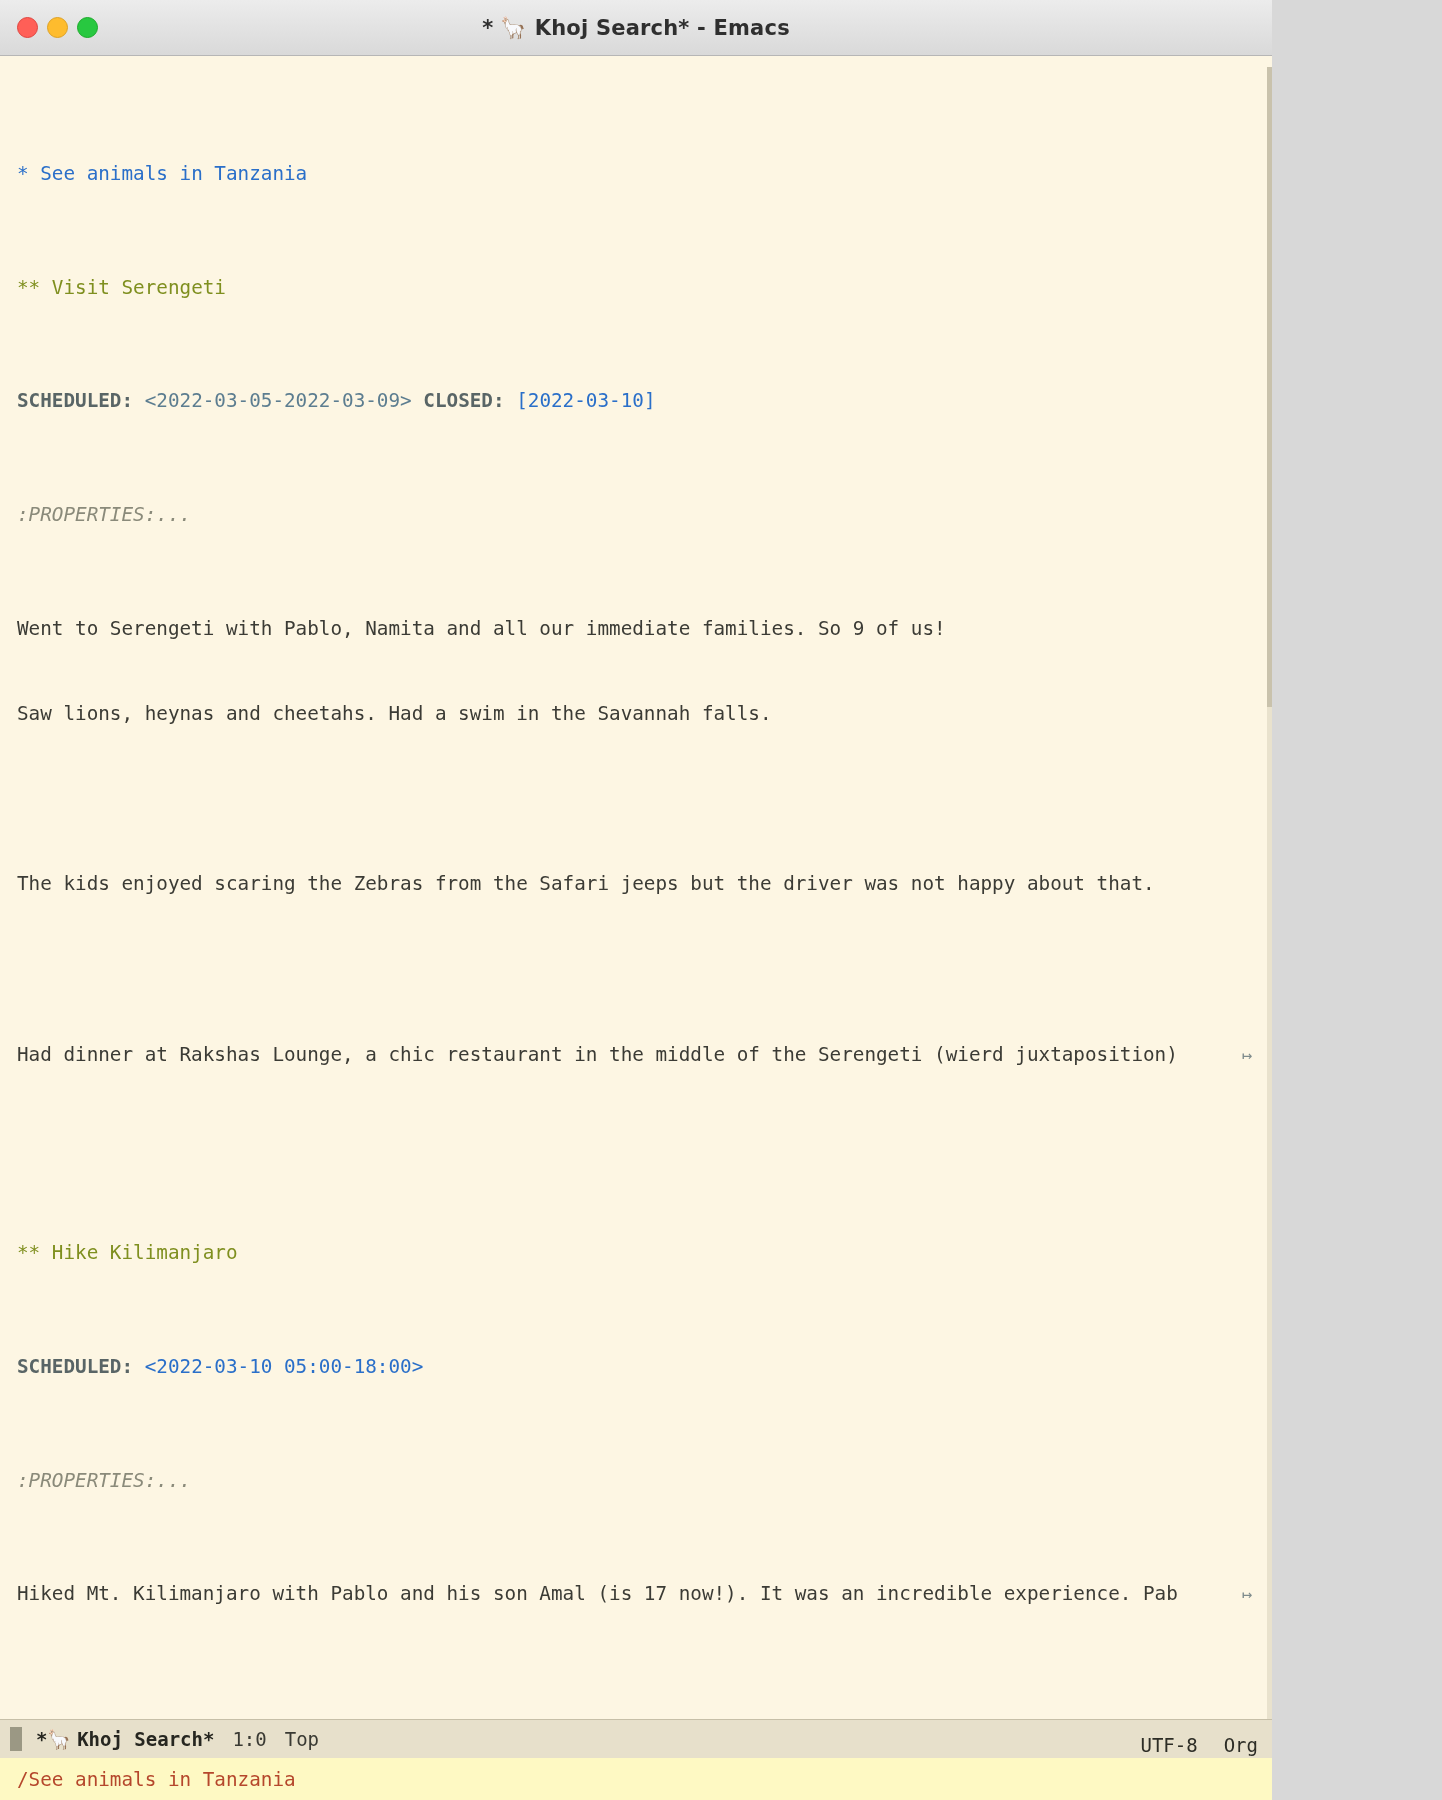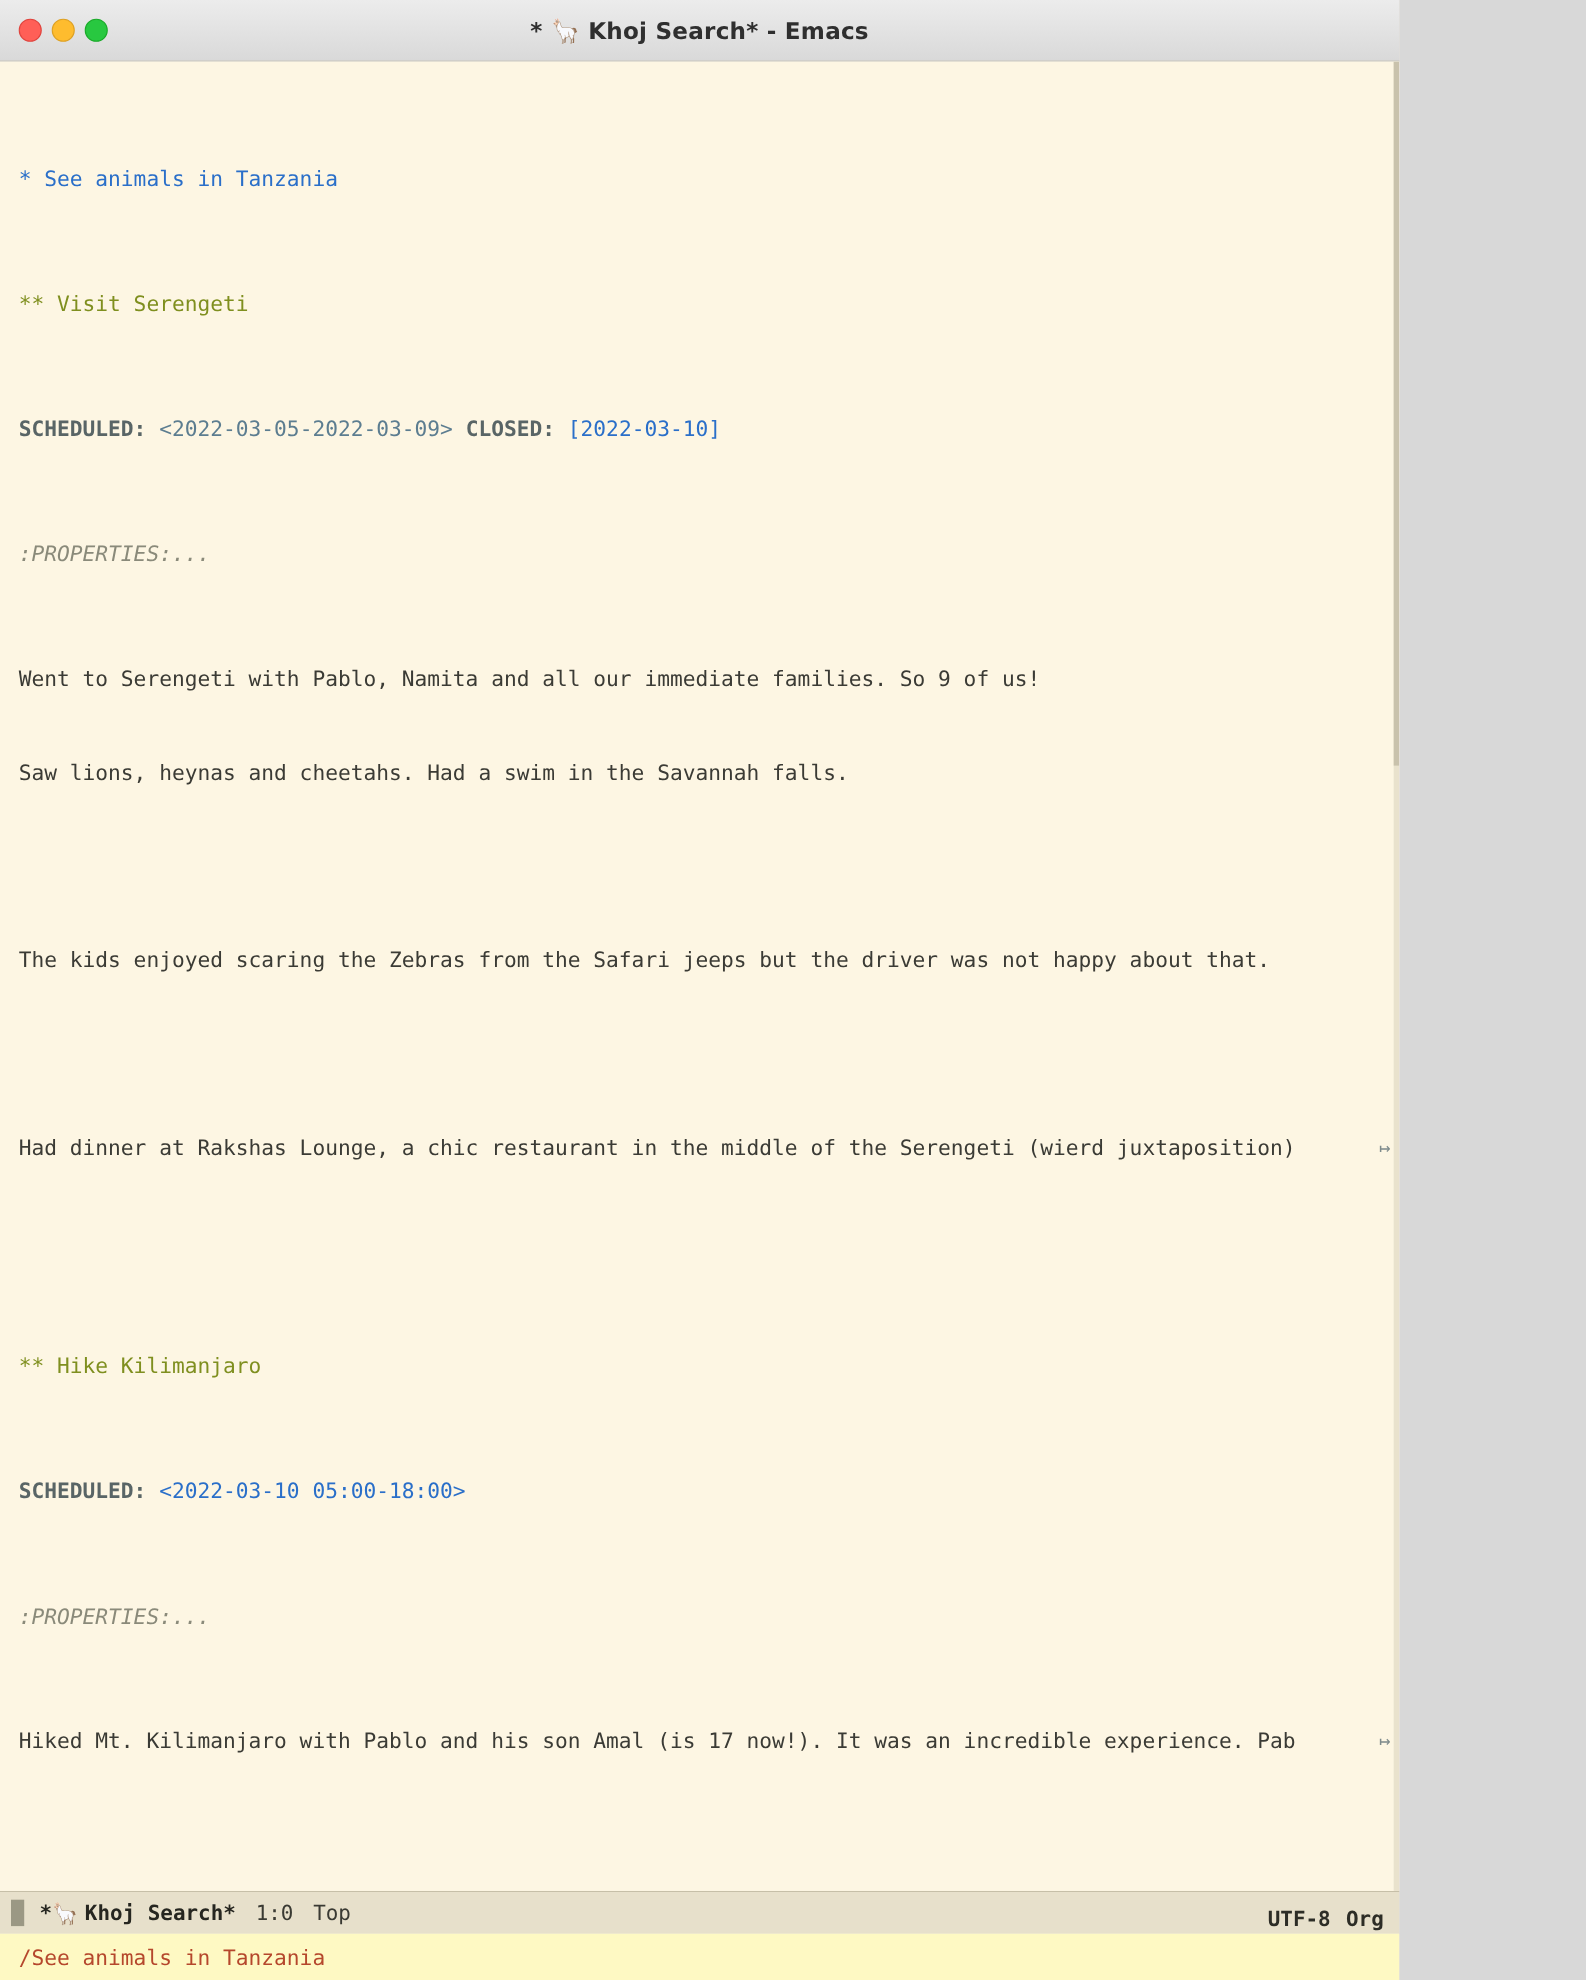--- a/index.html
+++ b/index.html
@@ -58,21 +58,22 @@
     pointer-events: none;
   }
   .title-emoji { font-size: 21px; }
 
   
   .buffer {
     flex: 1;
     position: relative;
     background: #fdf6e3;
     overflow: hidden;
-    padding: 8px 0 0 0;
+    padding: 8px 12px 0 0;
+    margin-top: 11px;
   }
   .lines {
     font-size: 19.3px;
     line-height: 28.4px;
     white-space: pre;
     padding-left: 17px;
   }
   .line { position: relative; height: 28.4px; }
   .line.blank { height: 28.4px; }
 
@@ -135,21 +136,21 @@
   }
   .ml-bar {
     width: 12px;
     height: 24px;
     background: #9b9884;
     margin-right: 14px;
     display: inline-block;
   }
   .ml-buffer { font-weight: bold; color: #262620; }
   .ml-pos { margin-left: 18px; color: #3a3a33; }
-  .ml-right { display: flex; gap: 14px; font-weight: bold; color: #2d2d26; margin-top: 12px; }
+  .ml-right { display: flex; gap: 26px; font-weight: normal; color: #2d2d26; margin-top: 12px; }
 
   
   .minibuffer {
     height: 42px;
     min-height: 42px;
     background: #fef9c3;
     display: flex;
     align-items: center;
     padding-left: 17px;
     font-size: 19.3px;

